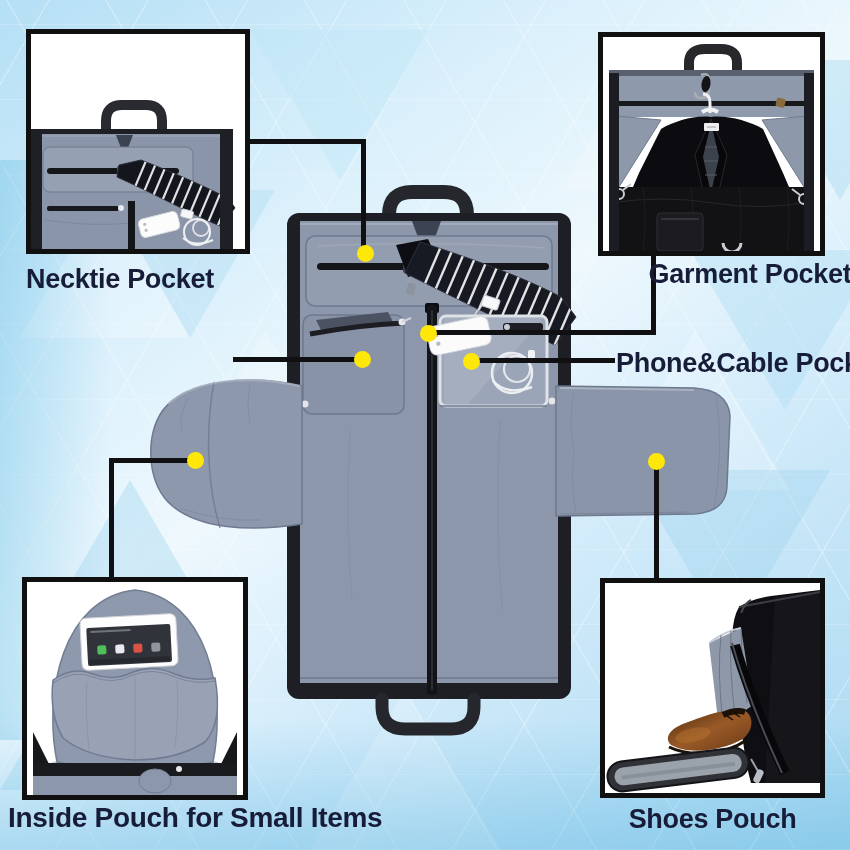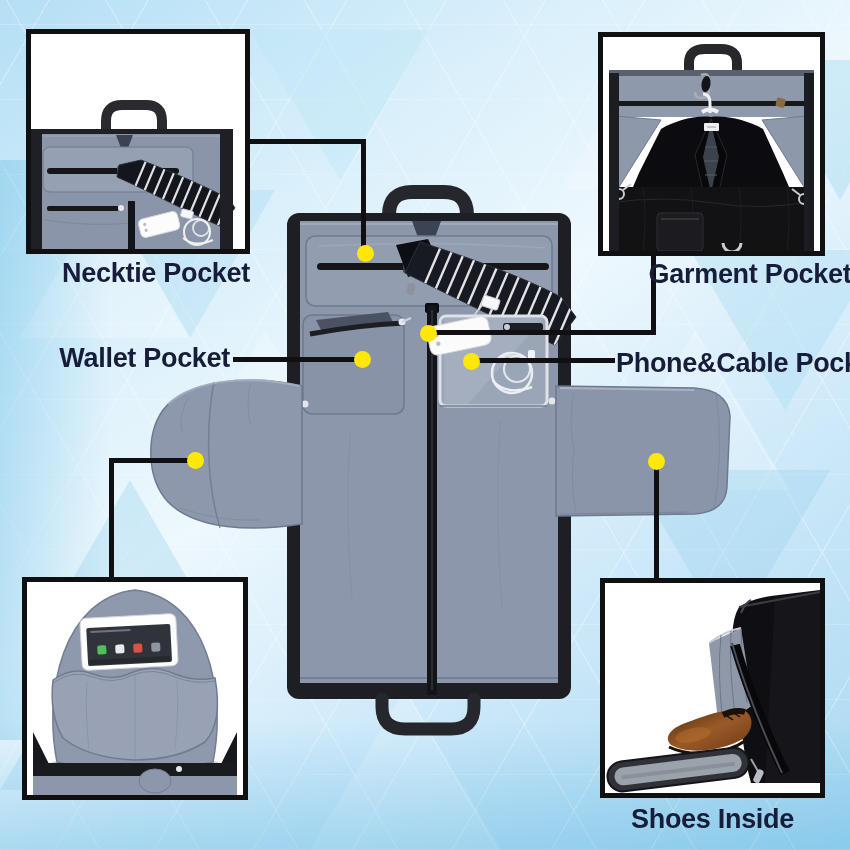--- a/index.html
+++ b/index.html
@@ -17,21 +17,21 @@
   .t-dn{clip-path:polygon(0 0,100% 0,50% 100%);}
   .shade-left{position:absolute;left:0;top:160px;width:110px;height:580px;
     background:linear-gradient(90deg,rgba(93,186,228,.35),rgba(93,186,228,0));}
   .shade-bottom{position:absolute;left:0;right:0;bottom:0;height:130px;
     background:linear-gradient(0deg,rgba(88,180,224,.38),rgba(88,180,224,0));}
   
   .title{position:absolute;left:30px;right:0;top:8px;text-align:center;
     font-size:38px;font-weight:700;color:#1b2b66;letter-spacing:-.5px;}
   .label{position:absolute;font-size:27px;font-weight:700;color:#171c38;
     letter-spacing:-.3px;white-space:nowrap;z-index:6;}
-  #lbl-necktie{left:26px;top:258px;width:224px;text-align:right;}
+  #lbl-necktie{left:26px;top:264px;width:224px;text-align:left;}
   #lbl-garment{left:645px;top:259px;width:210px;text-align:center;}
   #lbl-wallet{left:30px;top:343px;width:200px;text-align:right;}
   #lbl-phone{left:616px;top:348px;}
   #lbl-pouch{left:8px;top:802px;font-size:28px;}
   #lbl-shoes{left:600px;top:804px;width:225px;text-align:center;}
   
   .line{position:absolute;background:#101013;z-index:4;}
   .dot{position:absolute;width:17px;height:17px;border-radius:50%;
     background:#ffe70a;z-index:5;}
   
@@ -374,17 +374,17 @@
       </g>
       <g>
         <path d="M146 176 l8 14" stroke="#9ba1ab" stroke-width="2"></path>
         <rect x="150" y="186" width="7" height="14" rx="3" fill="#b9bec6" transform="rotate(25 153 193)"></rect>
       </g>
     </svg>
   </div>
 
   <div class="label" id="lbl-necktie">Necktie Pocket</div>
   <div class="label" id="lbl-garment">Garment Pocket</div>
-  <div class="label" id="lbl-wallet">Wallet Pocket</div>
   <div class="label" id="lbl-phone">Phone&amp;Cable Pocket</div>
-  <div class="label" id="lbl-shoes">Shoes Inside</div>
+  <div class="label" id="lbl-pouch">Inside Pouch for Small Items</div>
+  <div class="label" id="lbl-shoes">Shoes Pouch</div>
 
 </div>
 
 </body></html>

